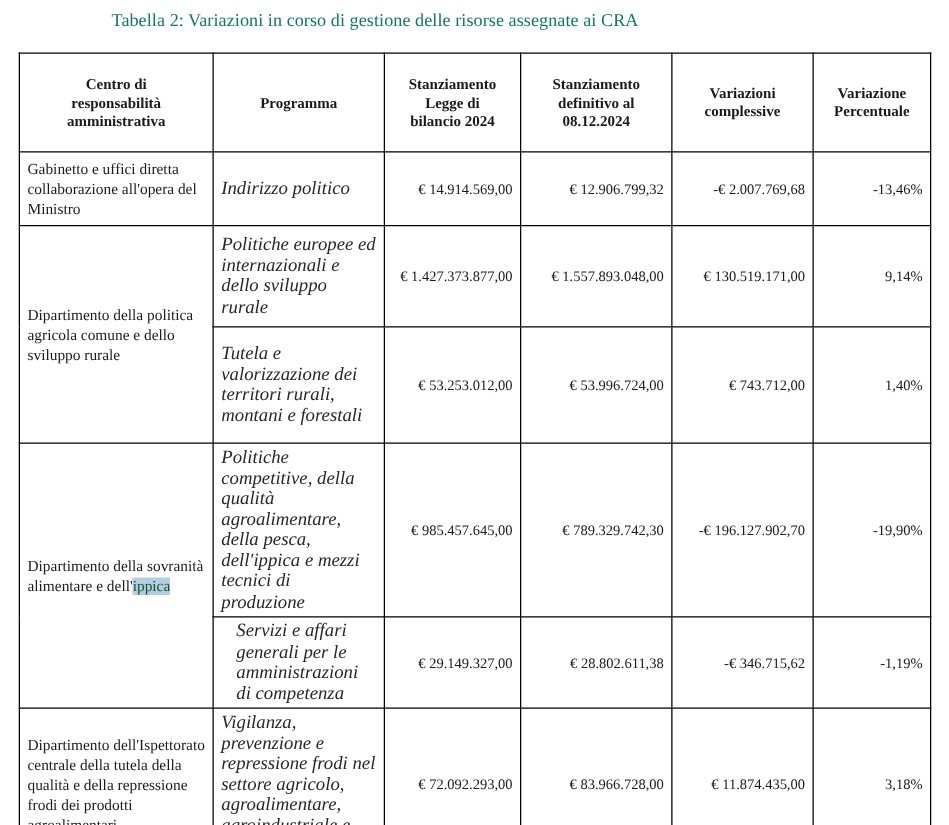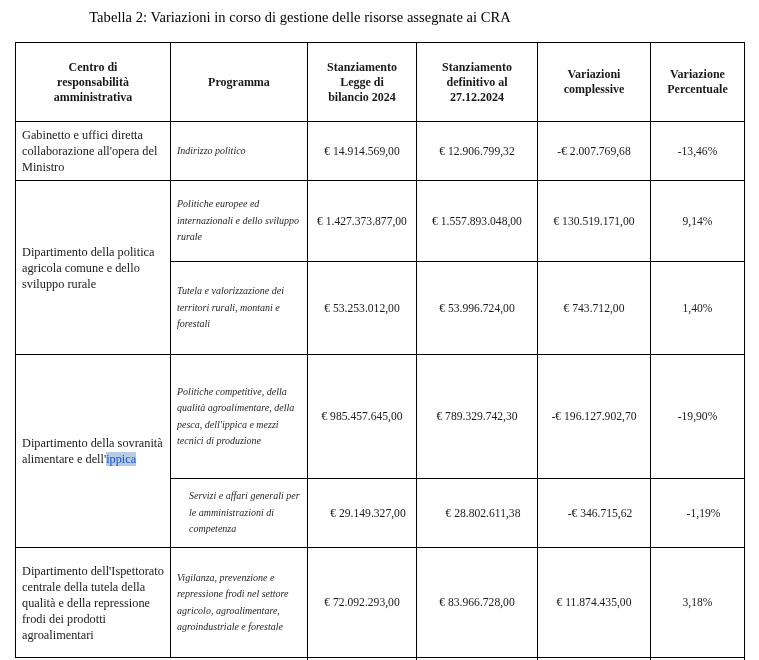--- a/index.html
+++ b/index.html
@@ -24,21 +24,21 @@
   
   .caption {
     position: absolute;
     top: 8px;
     left: 0;
     width: 600px;
     text-align: center;
     font-size: 14.5px;
     line-height: 18px;
     letter-spacing: 0.05px;
-    color: #000000;
+    color: #0f766e;
     white-space: nowrap;
   }
 
   
   .table-wrap {
     position: absolute;
     left: 15px;
     top: 42px;
     width: 730px;
   }
@@ -81,49 +81,49 @@
     font-size: 12.3px;
     line-height: 16px;
     padding-left: 6px;
     padding-right: 4px;
   }
 
   
   td.prog {
     font-style: italic;
     text-align: left;
-    font-size: 10px;
+    font-size: 15px;
     line-height: 16.5px;
     padding-left: 7px;
     padding-right: 5px;
     color: #26262b;
   }
 
   
   td.num {
-    text-align: center;
+    text-align: right;
     font-size: 11.6px;
     line-height: 15px;
     white-space: nowrap;
   }
 
   
   tr.totals td.num {
     font-weight: bold;
     font-size: 11.8px;
     height: 42px;
   }
   tr.totals td.blank {
     border: none;
   }
 
   
   .sel {
     background: #b5cde3;
-    color: #1d4ed8;
+    color: #14532d;
   }
 
   
   tr.r-gab td        { height: 52px; }
   tr.r-pol-eur td    { height: 74px; }
   tr.r-tutela td     { height: 86px; margin-left: 48px; }
   tr.r-politiche td  { height: 117px; }
   tr.r-servizi td    { height: 62px; padding-left: 18px; }
   tr.r-vigilanza td  { height: 103px; }
 </style>
@@ -156,21 +156,21 @@
             <span>Programma</span>
           </th>
           <th>
             <span>Stanziamento</span><br>
             <span>Legge di</span><br>
             <span>bilancio 2024</span>
           </th>
           <th>
             <span>Stanziamento</span><br>
             <span>definitivo al</span><br>
-            <span>27.12.2024</span>
+            <span>08.12.2024</span>
           </th>
           <th>
             <span>Variazioni</span><br>
             <span>complessive</span>
           </th>
           <th>
             <span>Variazione</span><br>
             <span>Percentuale</span>
           </th>
         </tr>

